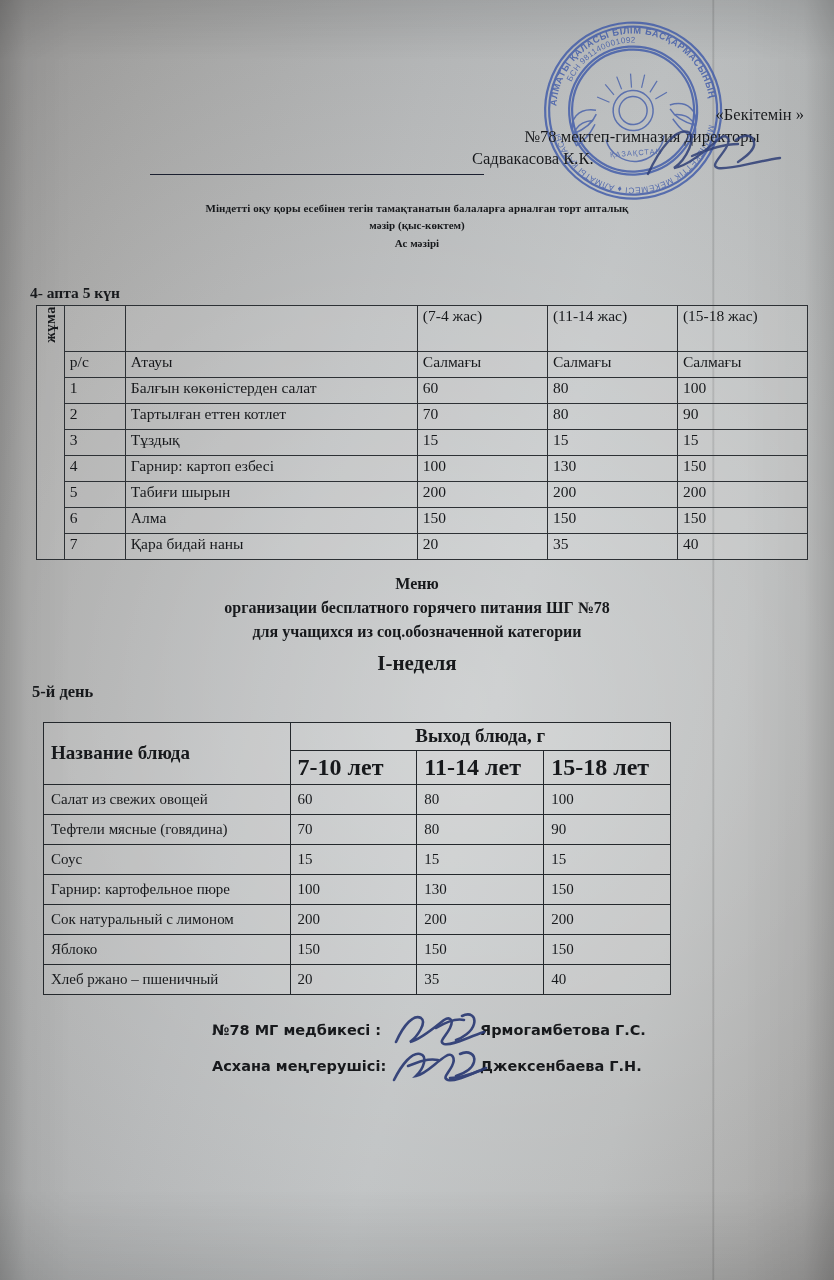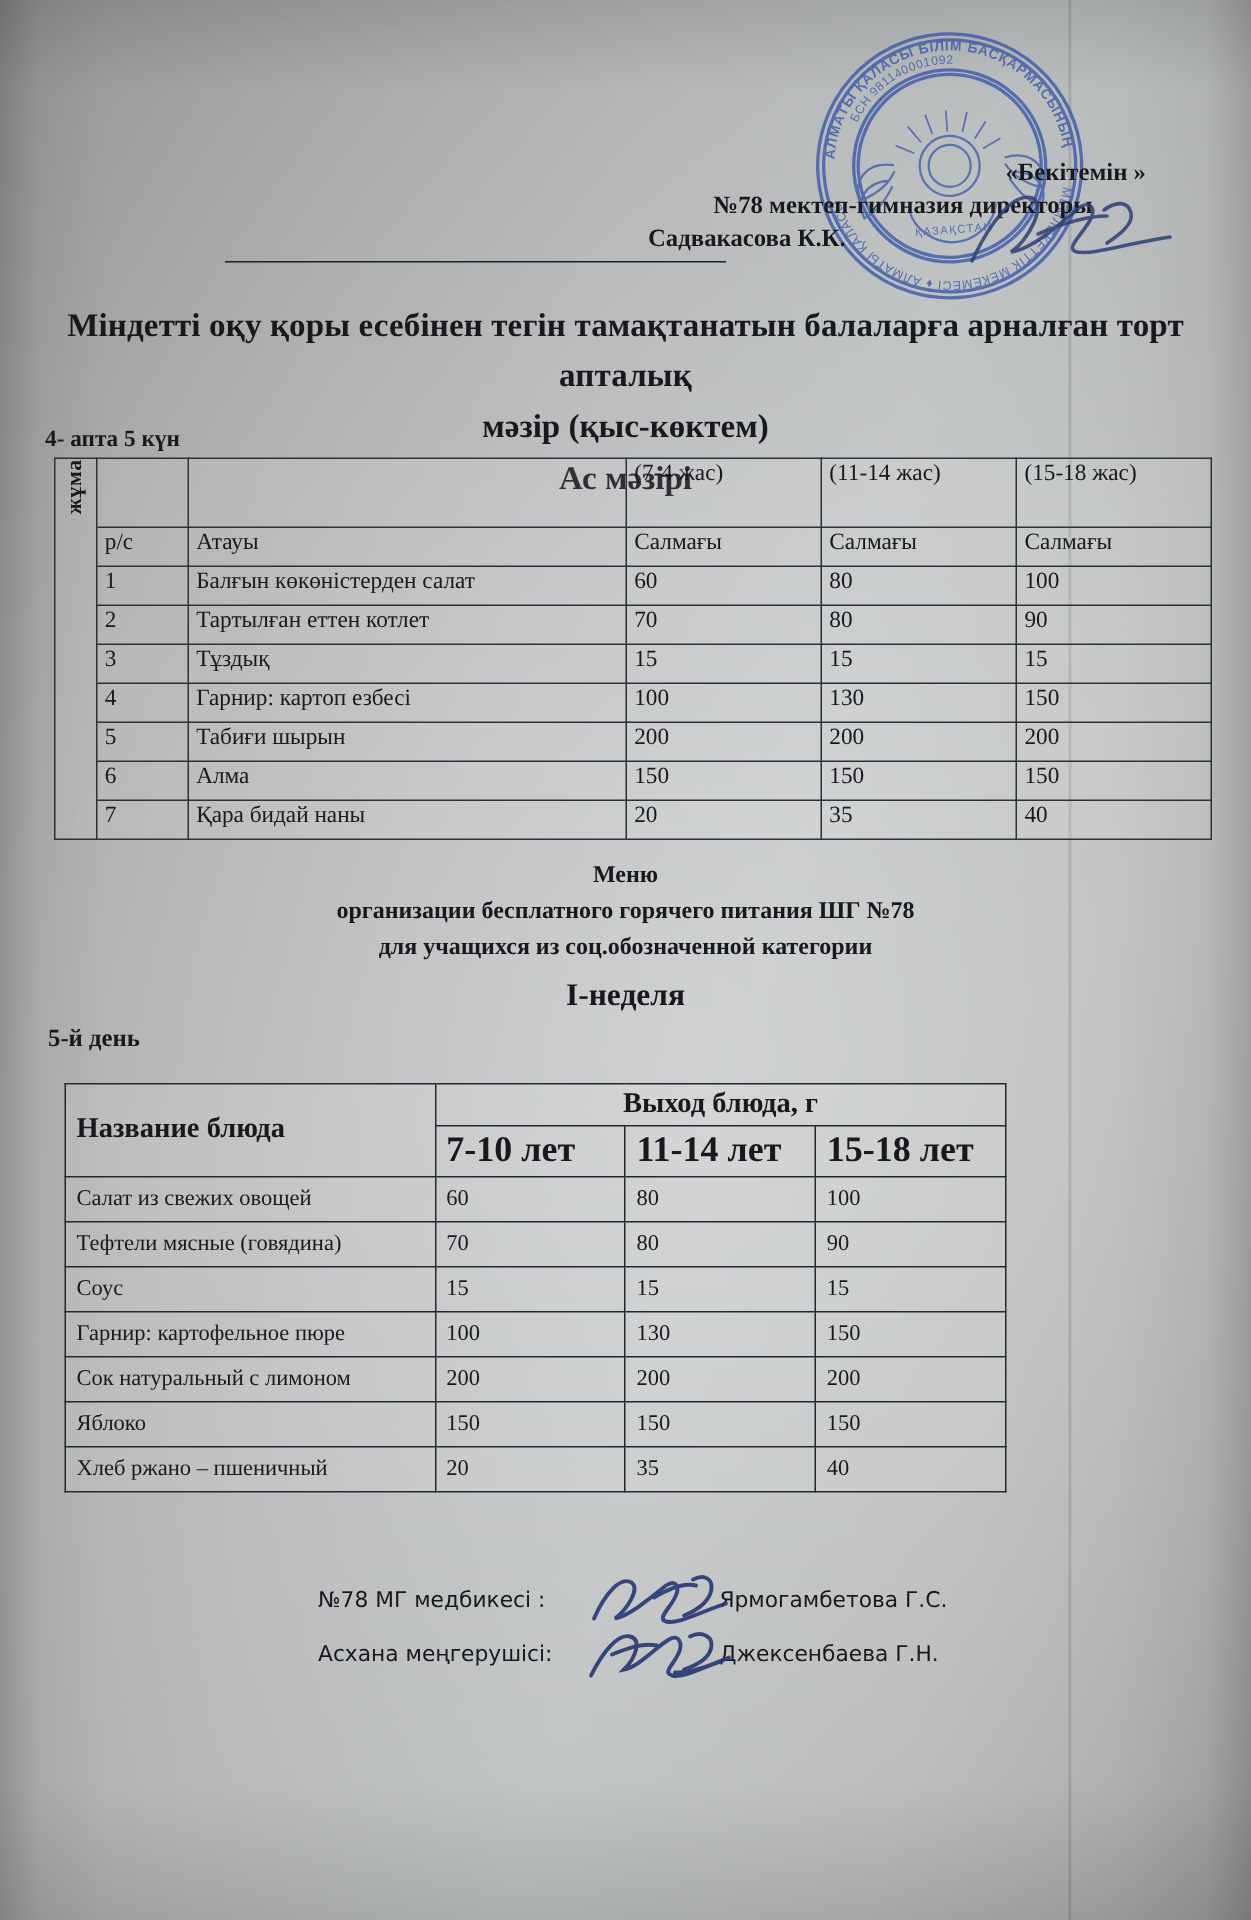--- a/index.html
+++ b/index.html
@@ -31,23 +31,23 @@
   .fold {
     position: absolute;
     top: 0; bottom: 0; left: 712px; width: 3px;
     background: linear-gradient(90deg, rgba(0,0,0,0.10), rgba(0,0,0,0.22), rgba(255,255,255,0.08));
     opacity: .55;
   }
 
   
   .approve {
     position: absolute;
-    left: 432px; top: 104px; width: 340px;
+    left: 472px; top: 104px; width: 340px;
     font-size: 16.5px;
-    font-weight: bold;
+    font-weight: normal;
     line-height: 1.32;
     z-index: 4;
     text-shadow: 0 0 1px rgba(255,255,255,0.25);
   }
   .approve .l1 { text-align: right; padding-right: 8px; }
   .approve .l2 { text-align: center; }
   .approve .l3 { position: relative; text-align: left; }
   .sigline {
     position: absolute;
     left: 150px; top: 174px; width: 334px;
@@ -74,21 +74,21 @@
     width: 150px; height: 66px;
     z-index: 6; opacity: .85;
     pointer-events: none;
   }
 
   
   .maintitle {
     position: absolute;
     left: 28px; top: 200px; width: 778px;
     text-align: center;
-    font-size: 22px;
+    font-size: 11px;
     font-weight: bold;
     line-height: 1.52;
   }
   .maintitle .t1 { letter-spacing: .1px; }
   .subtitle3 { margin-top: 2px; }
 
   .weeklabel {
     position: absolute;
     left: 30px; top: 284px;
     font-size: 15.5px;
@@ -180,22 +180,21 @@
   .n-col { width: 300px; }
   .v-col { width: 148px; }
   .r2 td { height: 25px; }
 
   
   .signs {
     position: absolute;
     left: 212px; top: 1022px;
     font-family: "DejaVu Sans", sans-serif;
     font-size: 14.5px;
-    font-weight: normal;
-    margin-top: 37px;
+    font-weight: bold;
   }
   .signrow {
     position: relative;
     height: 36px;
     white-space: nowrap;
   }
   .srole { display: inline-block; width: 175px; }
   .sname { display: inline-block; margin-left: 88px; }
   .scribble {
     position: absolute;

